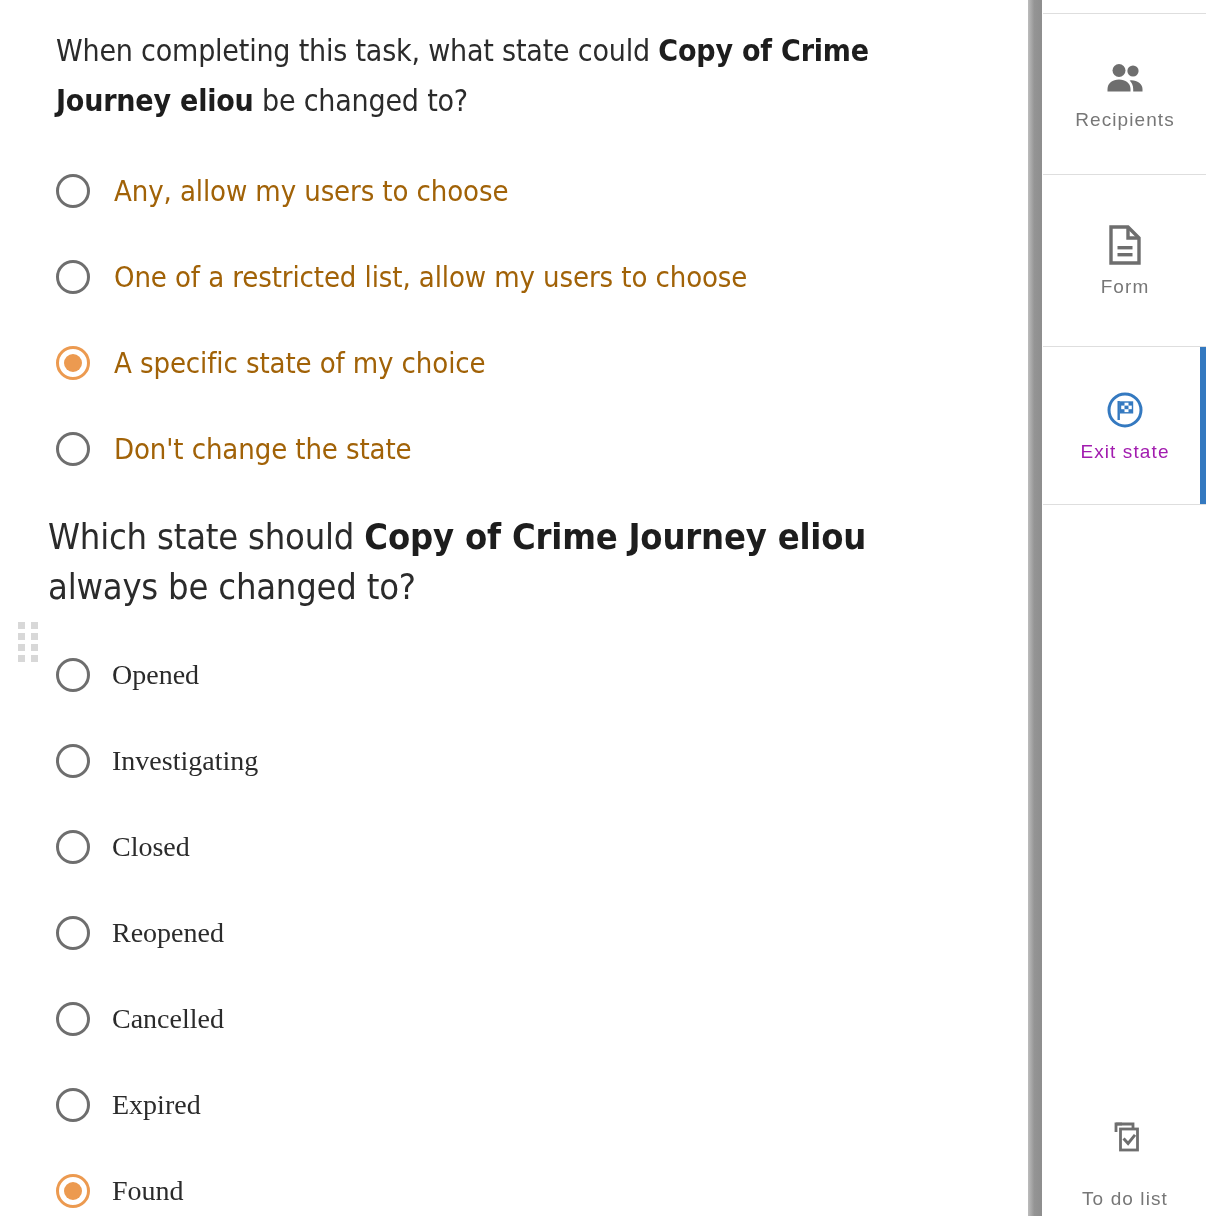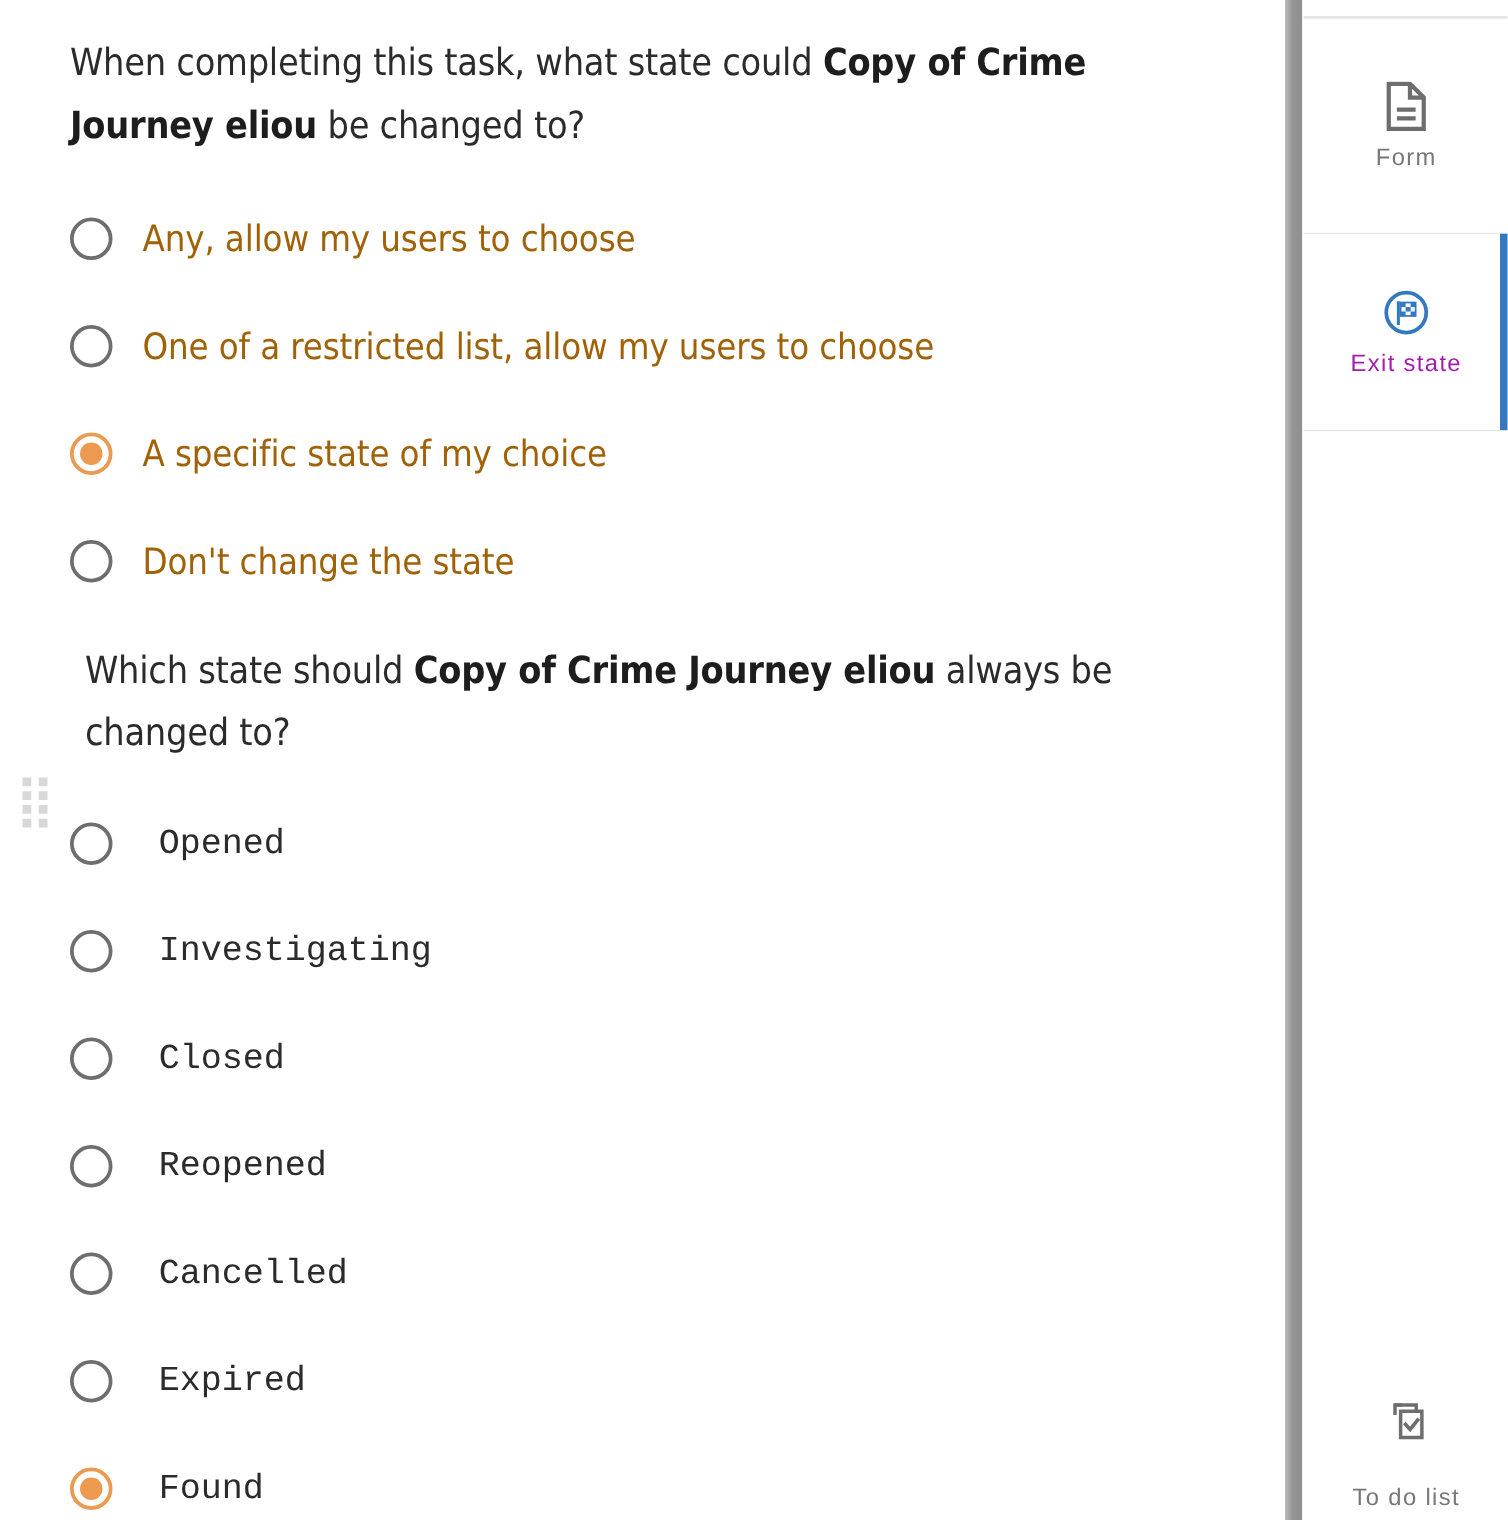--- a/index.html
+++ b/index.html
@@ -83,49 +83,49 @@
     font-family: "DejaVu Sans Condensed", "Liberation Sans Narrow", "Liberation Sans", sans-serif;
     font-size: 29px;
     color: #a16207;
     margin-left: 24px;
     letter-spacing: -0.1px;
   }
 
   
   .q2-heading {
     position: absolute;
-    left: 68px;
+    left: 48px;
     top: 512px;
     width: 880px;
     font-family: "DejaVu Sans Condensed", "Liberation Sans Narrow", "Liberation Sans", sans-serif;
-    font-size: 30px;
+    font-size: 36px;
     line-height: 50px;
     color: #2b2b2b;
     letter-spacing: -0.2px;
     font-weight: 400;
   }
   .q2-heading b { font-weight: 700; color: #1d1d1d; }
 
   .q2-options {
     position: absolute;
     left: 56px;
     top: 632px;
     width: 500px;
   }
   .q2-options .opt {
     height: 86px;
     display: flex;
     align-items: center;
     cursor: pointer;
   }
   .q2-options .opt-label {
-    font-family: Liberation Mono, monospace;
+    font-family: Liberation Serif, serif;
     font-size: 28px;
     color: #2b2b2b;
-    margin-left: 37px;
+    margin-left: 22px;
     letter-spacing: 0px;
   }
 
   
   .radio {
     flex: 0 0 auto;
     width: 34px;
     height: 34px;
     border-radius: 50%;
     box-sizing: border-box;
@@ -309,20 +309,31 @@
 
   <div id="scroll-track">
     <div id="scroll-thumb"></div>
   </div>
 
   <div id="rail">
     <div id="rail-inner">
       <div id="rail-top-gap"></div>
       <div class="rail-divider"></div>
 
+      <div id="tile-recipients" class="rail-item">
+        <span class="rail-icon">
+          <svg width="38" height="30" viewBox="0 0 38 30" aria-hidden="true">
+            <circle cx="13" cy="7.5" r="6.5" fill="#6e6e6e"></circle>
+            <circle cx="27" cy="8" r="5.6" fill="#6e6e6e"></circle>
+            <path d="M1.5 26c0-6.1 5.1-9.6 11.5-9.6S24.5 19.9 24.5 26v2.5h-23z" fill="#6e6e6e"></path>
+            <path d="M25.5 17.2c5.8.3 11 3.3 11 8.8v2.5h-9.3V26c0-3.6-1.4-6.5-3.6-8.5z" fill="#6e6e6e"></path>
+          </svg>
+        </span>
+        <span class="rail-label">Recipients</span>
+      </div>
 
       <div class="rail-divider"></div>
 
       <div id="tile-form" class="rail-item">
         <span class="rail-icon">
           <svg width="34" height="40" viewBox="0 0 34 40" aria-hidden="true">
             <path d="M3 2h17l11 11v25H3z" fill="none" stroke="#6e6e6e" stroke-width="3.4" stroke-linejoin="miter"></path>
             <path d="M20 2v11h11" fill="none" stroke="#6e6e6e" stroke-width="3.4"></path>
             <rect x="9.5" y="21" width="15" height="3.4" fill="#6e6e6e"></rect>
             <rect x="9.5" y="28" width="15" height="3.4" fill="#6e6e6e"></rect>

